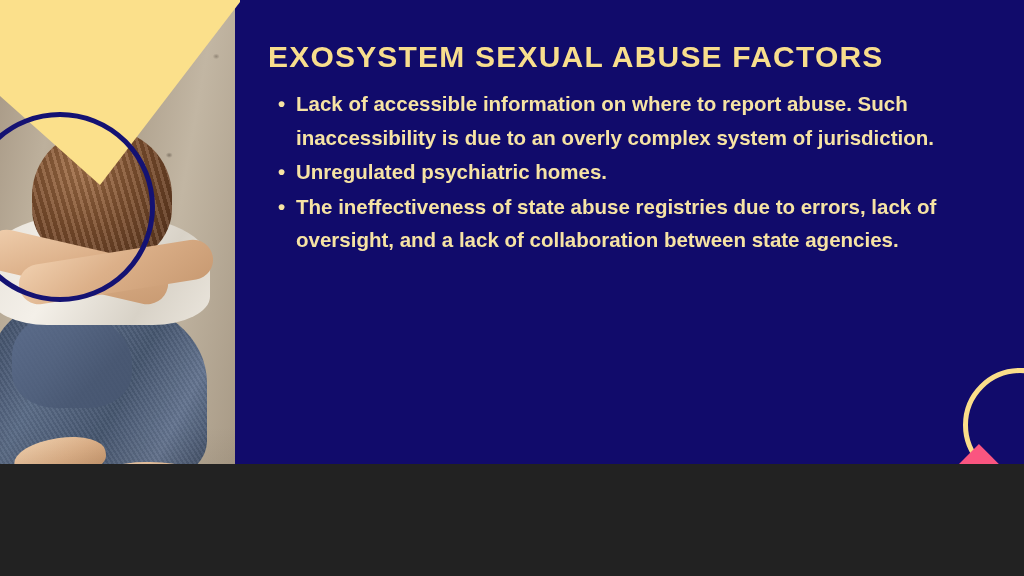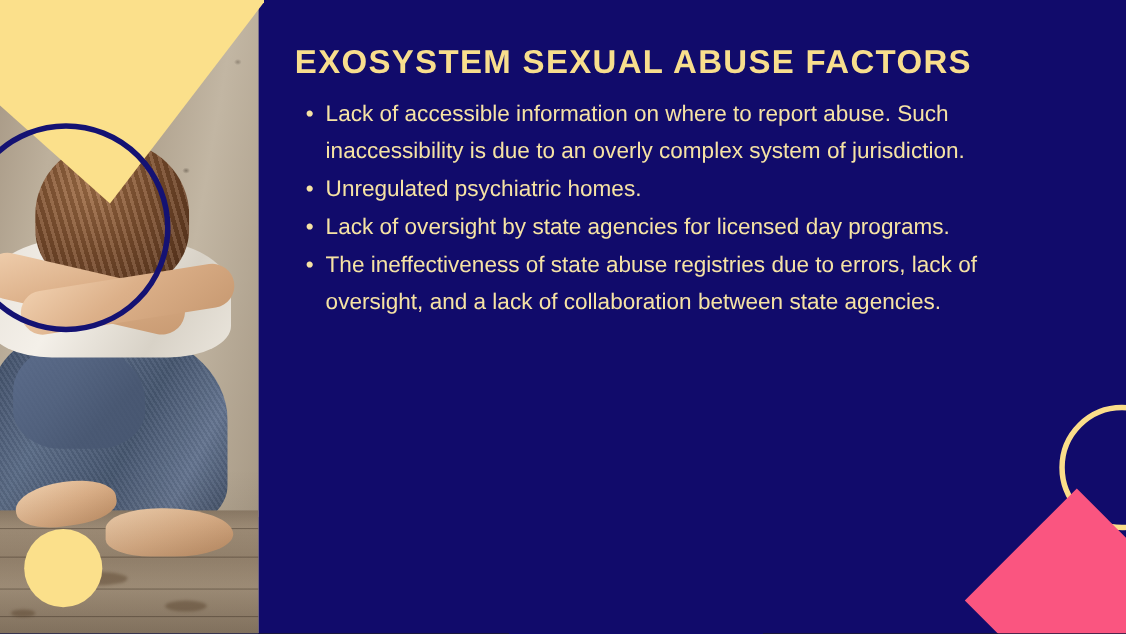--- a/index.html
+++ b/index.html
@@ -4,21 +4,21 @@
 <title>Exosystem Sexual Abuse Factors</title>
 <style>
   html, body {
     margin: 0;
     padding: 0;
     background: #222;
   }
   #slide {
     position: relative;
     width: 1024px;
-    height: 576px;
+    height: 464px;
     overflow: hidden;
     background: #110B6B;
     font-family: "Liberation Sans", sans-serif;
     -webkit-font-smoothing: antialiased;
   }
 
   
   .photo-panel {
     position: absolute;
     left: 0;
@@ -190,21 +190,21 @@
     margin: 0;
     padding: 0;
   }
   .bullet-item {
     position: relative;
     padding-left: 28px;
     margin: 0 0 1px 0;
     font-size: 20.5px;
     line-height: 33.5px;
     color: #F6E3A4;
-    font-weight: 400;
+    font-weight: 700;
   }
   .bullet-item::before {
     content: "\2022";
     position: absolute;
     left: 10px;
     top: 0;
     font-size: 20.5px;
     line-height: 33.5px;
     color: #F6E3A4;
   }
@@ -248,18 +248,17 @@
   <div class="circle-solid-yellow"></div>
   <div class="circle-outline-gold"></div>
   <div class="diamond-pink"></div>
 
   <div class="content">
     <h1 class="slide-title">EXOSYSTEM SEXUAL ABUSE FACTORS</h1>
 
     <ul class="bullet-list">
       <li class="bullet-item">Lack of accessible information on where to report abuse. Such inaccessibility is due to an overly complex system of jurisdiction.</li>
       <li class="bullet-item">Unregulated psychiatric homes.</li>
-      <li class="bullet-item">Lack of oversight by state agencies for licensed day programs.</li>
       <li class="bullet-item">The ineffectiveness of state abuse registries due to errors, lack of oversight, and a lack of collaboration between state agencies.</li>
     </ul>
   </div>
 
 </div>
 
 </body></html>

